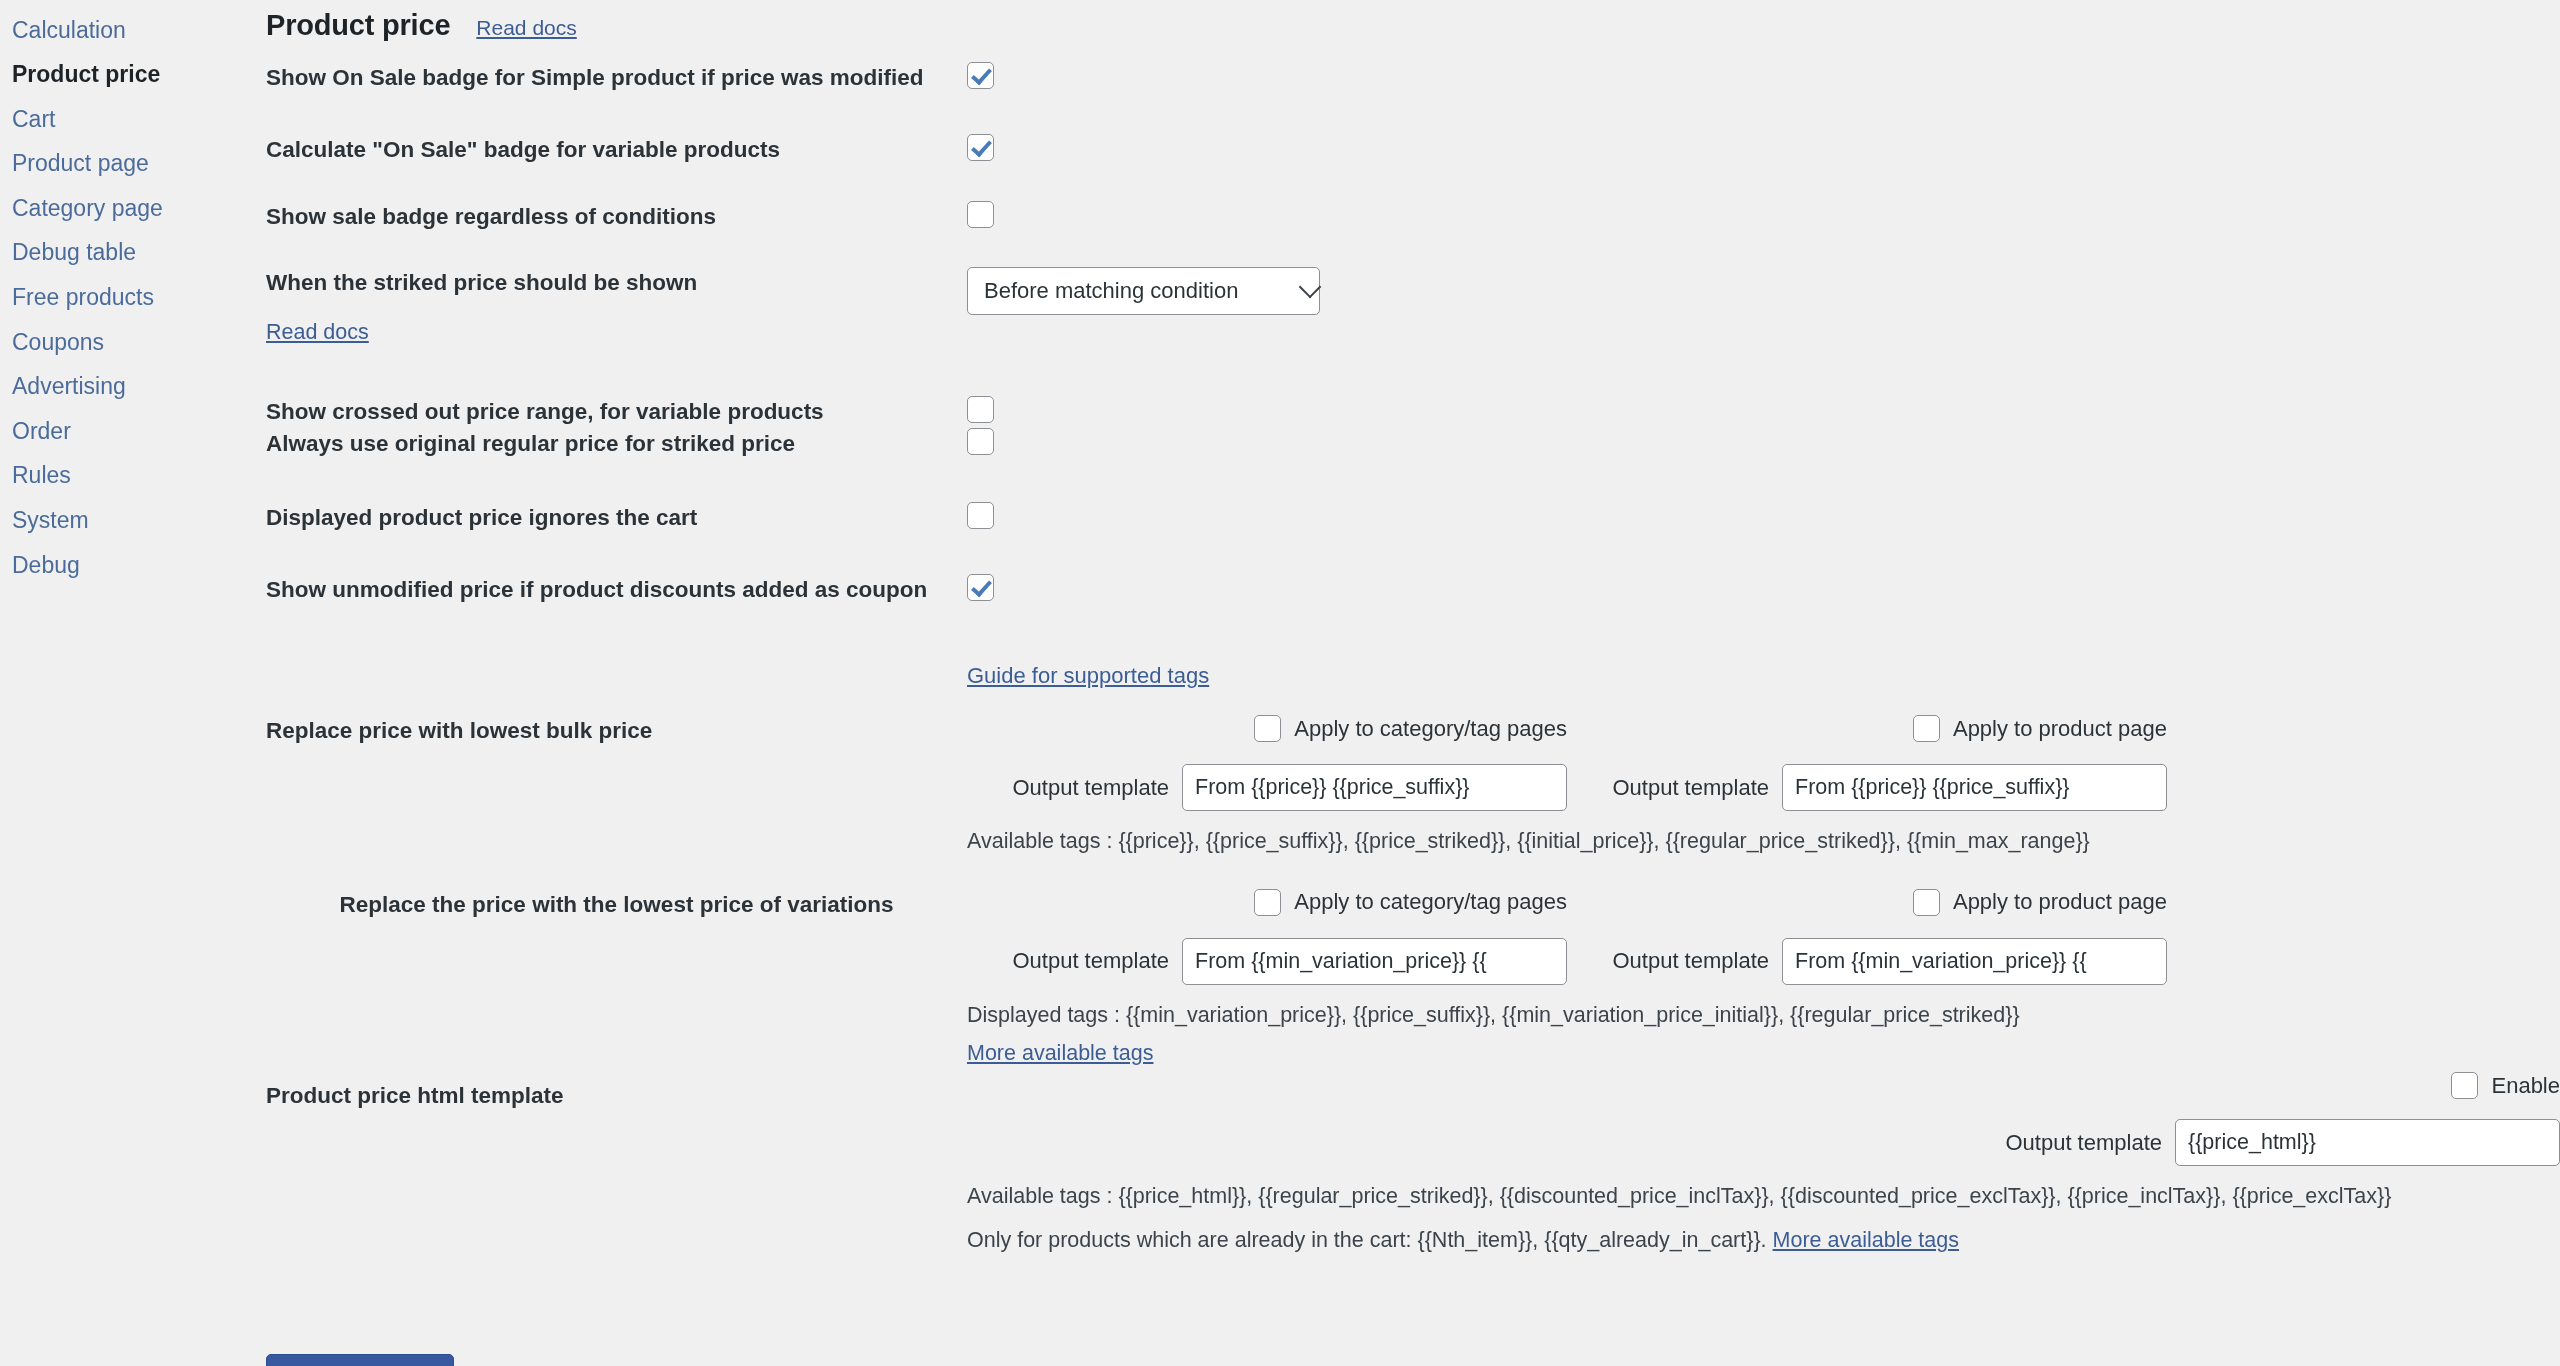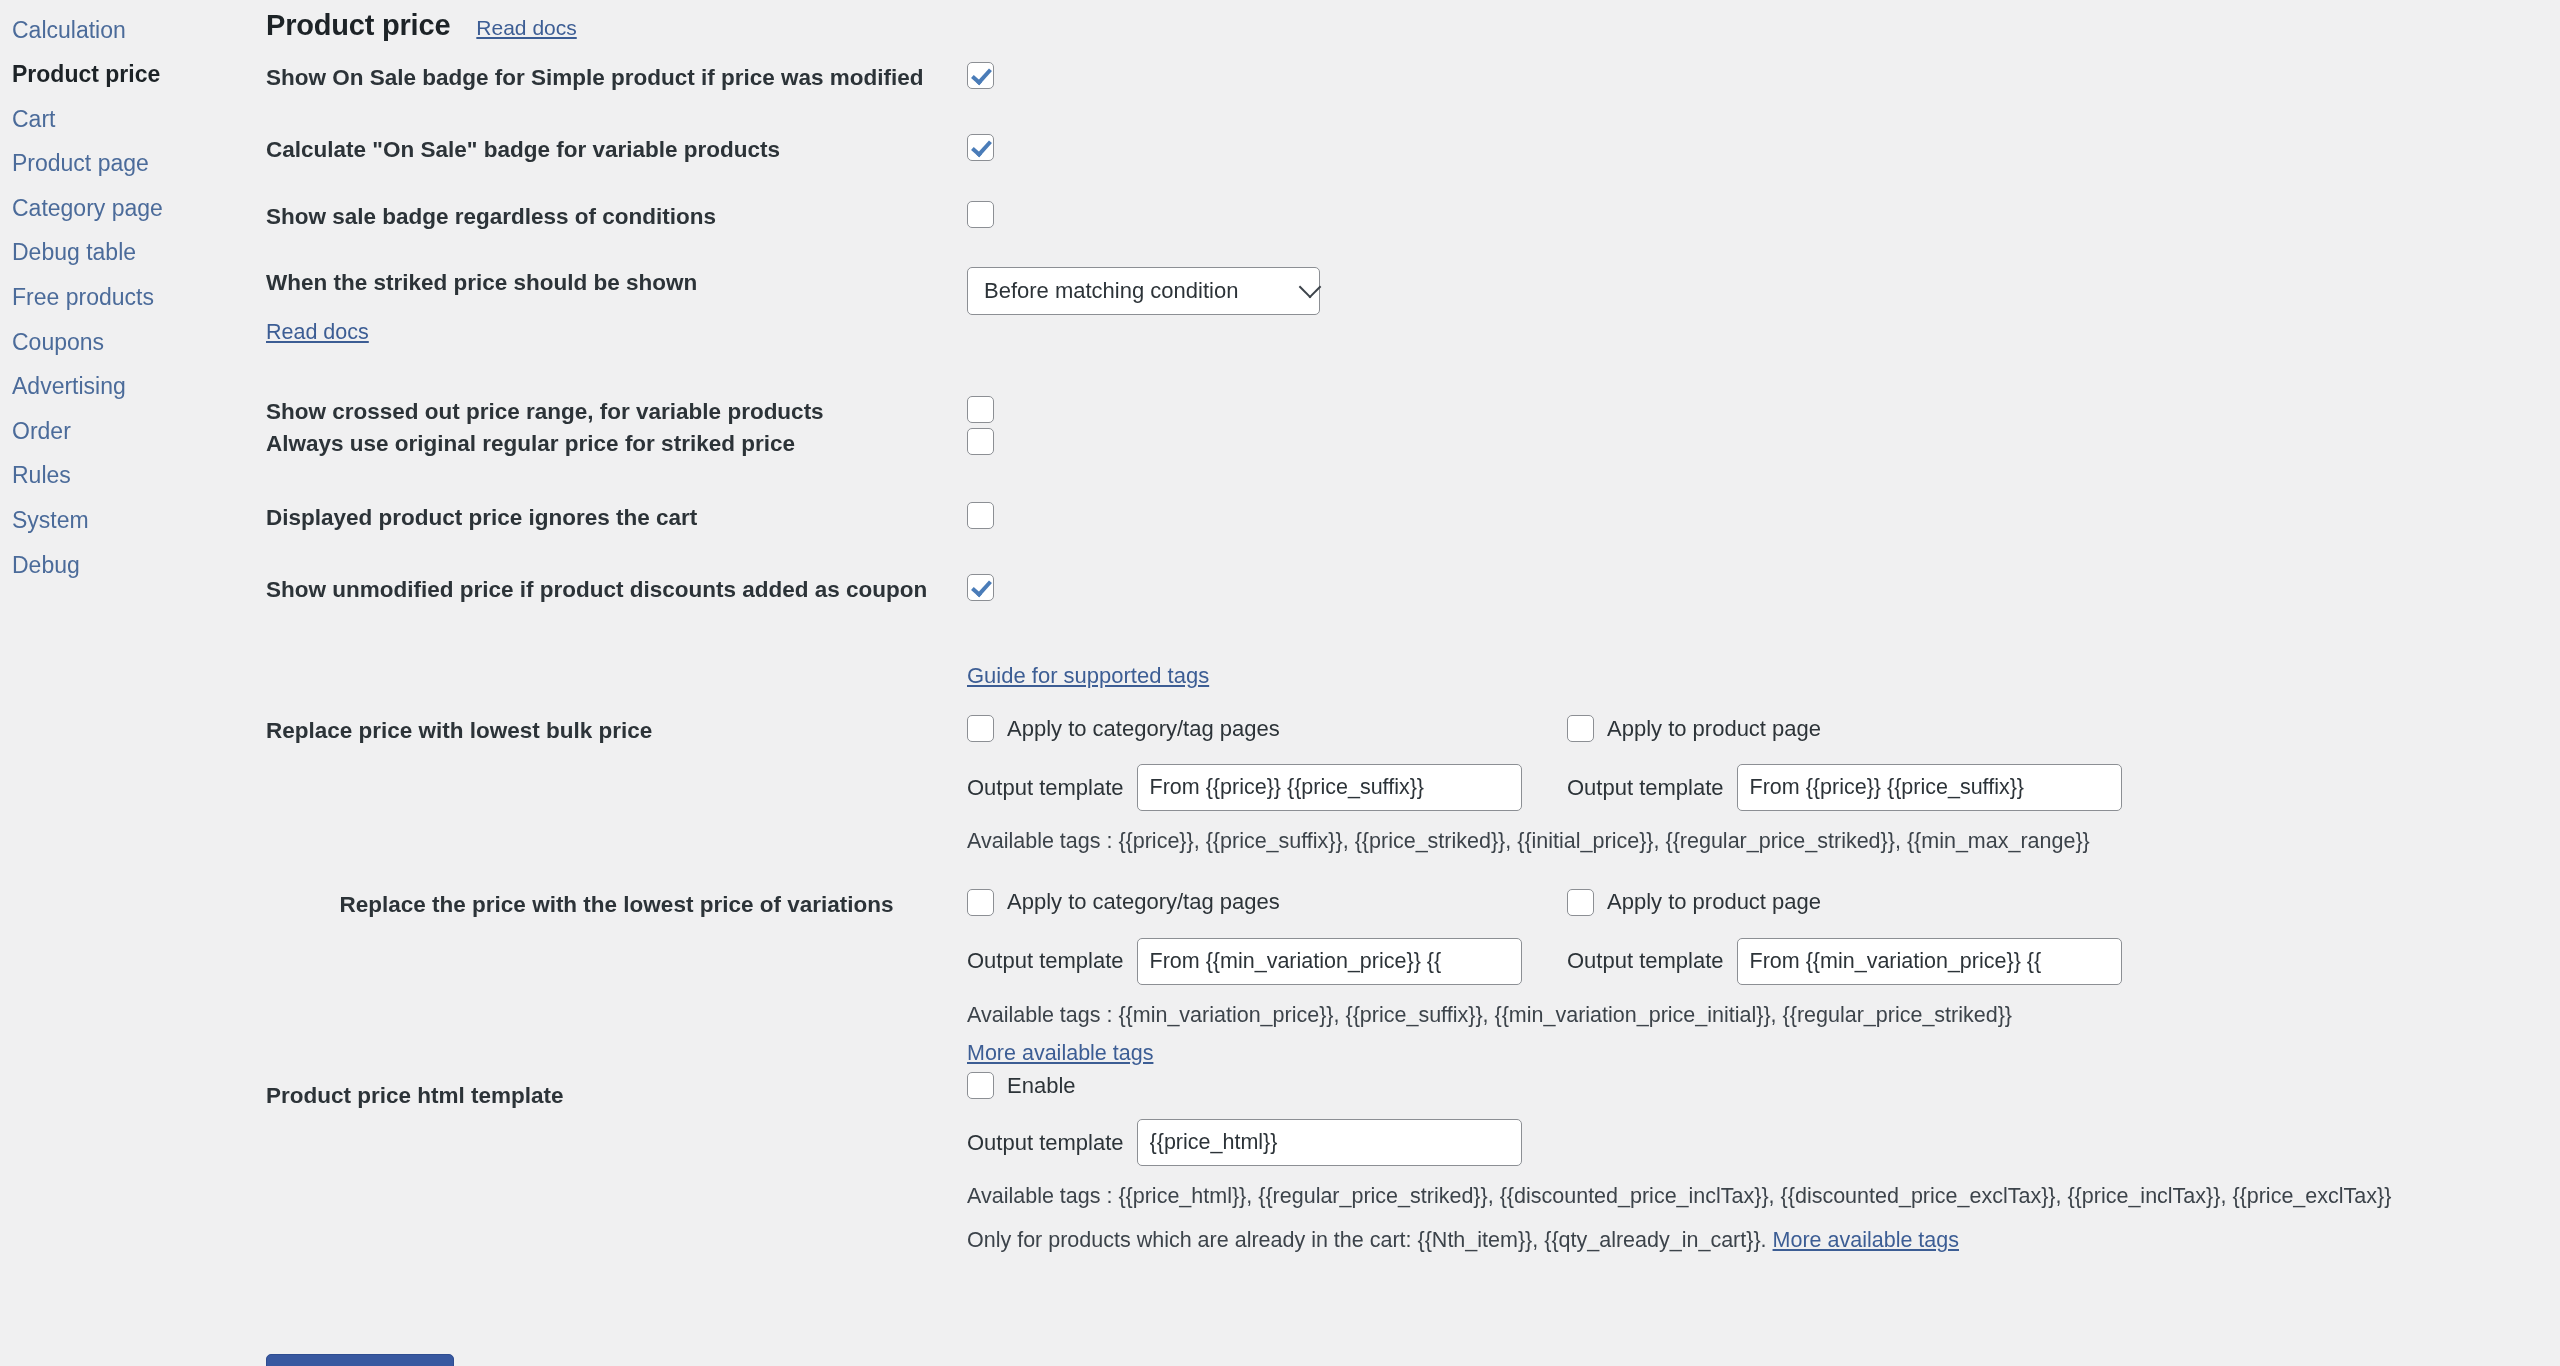--- a/index.html
+++ b/index.html
@@ -175,20 +175,21 @@
     color: #3c5d94;
     text-decoration: underline;
     cursor: pointer;
   }
 
   
   .pair {
     display: flex;
     align-items: center;
     gap: 13px;
+    justify-content: flex-end;
   }
   .two-col {
     display: flex;
   }
   .col-a { width: 600px; }
   .col-b { width: 600px; }
 
   .save-btn {
     position: absolute;
     left: 266px;
@@ -348,21 +349,21 @@
             <div class="col-a pair">
               <span class="inline-label">Output template</span>
               <input class="txt" style="width: 385px;" value="From {{min_variation_price}} {{">
             </div>
             <div class="col-b pair">
               <span class="inline-label">Output template</span>
               <input class="txt" style="width: 385px;" value="From {{min_variation_price}} {{">
             </div>
           </div>
 
-          <div class="tags-line" style="margin-top:14px;">Available tags : {{min_variation_price}}, {{price_suffix}}, {{min_variation_price_initial}}, {{regular_price_striked}}</div>
+          <div class="tags-line" style="margin-top:14px;">Displayed tags : {{min_variation_price}}, {{price_suffix}}, {{min_variation_price_initial}}, {{regular_price_striked}}</div>
           <a class="link" style="font-size:21.5px;display:inline-block;margin-top:9px;">More available tags</a>
         </div>
       </div>
 
       <div class="row" style="margin-top:6px;">
         <div class="label-col" style="padding-top:8px;">Product price html template</div>
         <div class="ctrl-col">
 
           <div class="pair">
             <span class="cb"></span>

